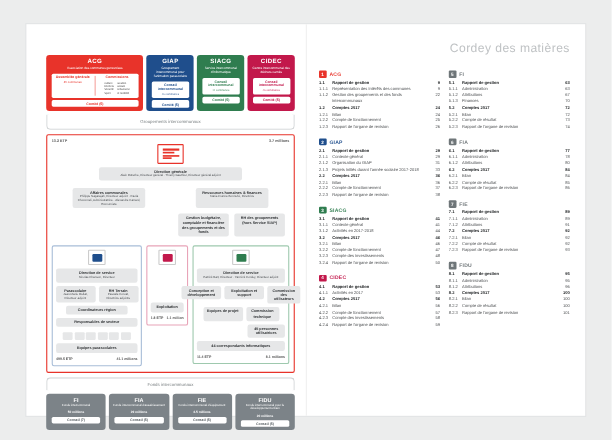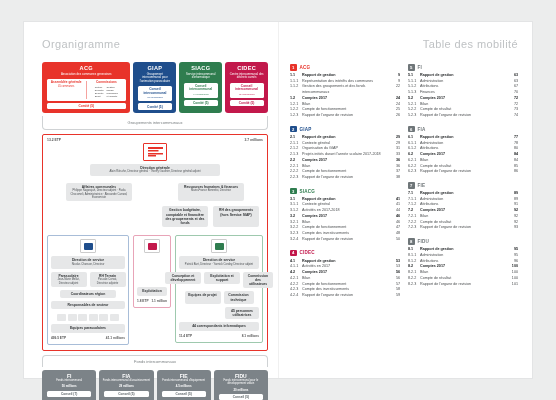--- a/index.html
+++ b/index.html
@@ -170,21 +170,20 @@
   .row .pg{width:11px;text-align:right;flex:none;}
   .row.lvl1{font-weight:700;color:#1d2022;}
   .row.lvl2{color:#4a4d4f;}
 </style>
 </head>
 <body>
 
 <div class="spread">
 
   <div class="page page-left">
-    <div class="page-title">Organigramme</div>
 
     <div class="org">
 
       <div class="ent-row">
 
         <div class="ent acg">
           <div class="ent-abbr">ACG</div>
           <div class="ent-name">Association des communes genevoises</div>
           <div class="ent-body">
             <div class="acg-col">
@@ -421,21 +420,21 @@
           <div class="cns">Conseil (5)</div>
         </div>
       </div>
 
     </div>
   </div>
 
   <div class="gutter"></div>
 
   <div class="page page-right">
-    <div class="page-title right">Table des mobilité</div>
+    <div class="page-title right">Cordey des matières</div>
     <div class="toc">
       <div class="toc-col">
           <div class="sec">
             <div class="sec-head">
               <span class="sec-num c-acg">1</span>
               <span class="sec-title t-acg">ACG</span>
             </div>
             <div class="row lvl1">
               <span class="n">1.1</span>
               <span class="lb">Rapport de gestion</span>

